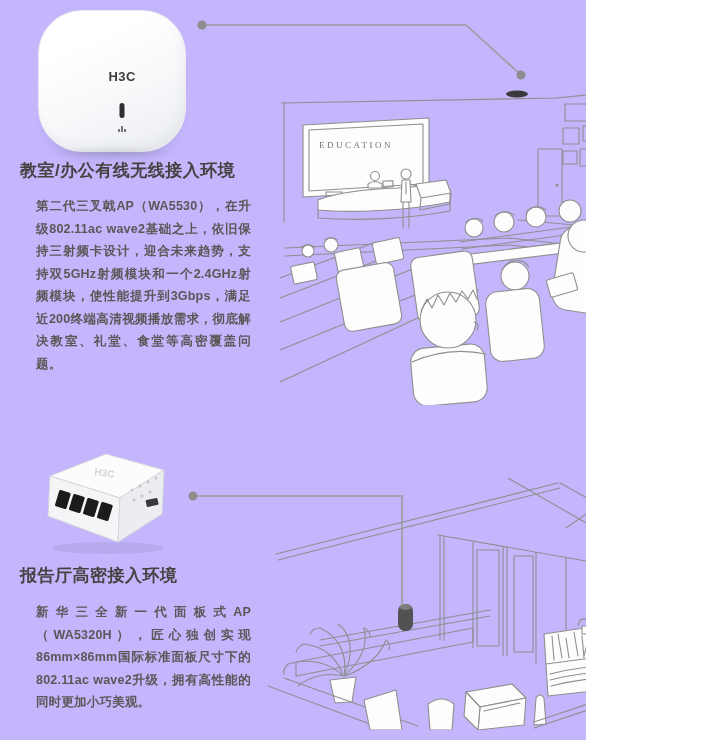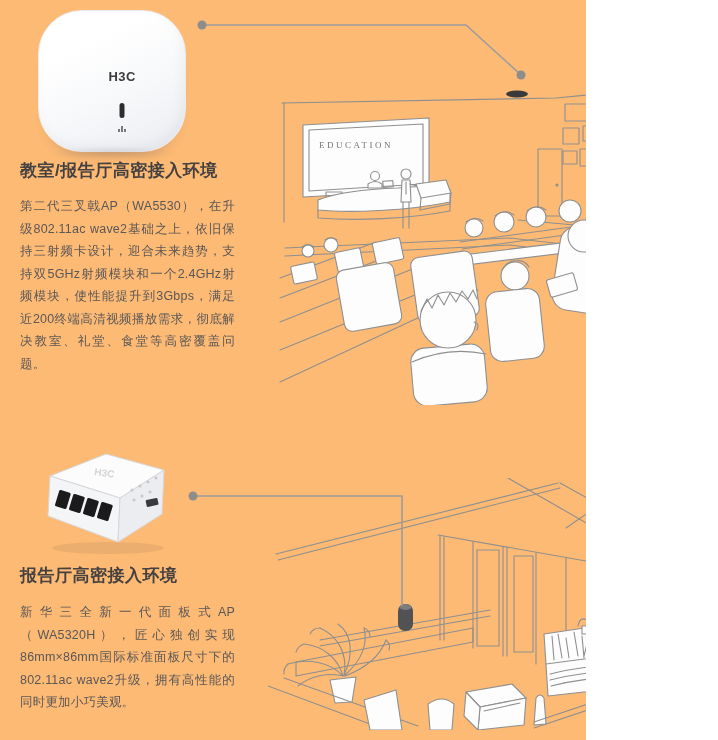--- a/index.html
+++ b/index.html
@@ -1,27 +1,28 @@
 <!DOCTYPE html>
 <html style="--heading: #454140; --body: #5a5757; --callout: #9c9c9c; --callout_dot: #8d8d8d; --sketch: #8f8f8f; --sketch_dark: #6b6b6b; --product_dark: #2e2e30;"><head>
 <meta charset="utf-8">
 <style>
   html,body{margin:0;padding:0;background:#fff;}
   #page{
-    position:relative;width:586px;height:740px;background:#fdba74;overflow:hidden;
+    position:relative;width:586px;height:740px;background:#c4b5fd;overflow:hidden;
     font-family:"Liberation Sans",sans-serif;
   }
   .heading{
     position:absolute;left:20px;font-size:17px;font-weight:bold;
     color:var(--heading,#454140);letter-spacing:0.5px;white-space:nowrap;
   }
   .para{
-    position:absolute;left:20px;width:215px;font-size:12.5px;line-height:22.5px;
+    position:absolute;left:36px;width:215px;font-size:12.5px;line-height:22.5px;
     color:var(--body,#5a5757);text-align:justify;text-justify:inter-ideograph;
     letter-spacing:0.2px;
+    font-weight:bold;
   }
   
   .product1{
     position:absolute;left:38px;top:10px;width:146px;height:140px;
     border-radius:44px;border:1px solid #ececee;
     background:linear-gradient(155deg,#ffffff 25%,#f7f8fa 60%,#eceef2 95%);
     box-shadow:0 12px 12px -9px rgba(60,60,70,0.18), inset -4px -6px 10px rgba(120,125,140,0.07);
   }
   .product1 .logo{
     position:absolute;left:57%;top:58px;transform:translateX(-50%);
@@ -53,21 +54,21 @@
     <div class="logo">H3C</div>
     <div class="led"></div>
     <div class="mark">
         <i style="height:3px"></i>
         <i style="height:6px"></i>
         <i style="height:3px"></i>
       </div>
   </div>
   <div class="product1-shadow"></div>
 
-  <div class="heading" style="top:159px">教室/报告厅高密接入环境</div>
+  <div class="heading" style="top:159px">教室/办公有线无线接入环境</div>
   <div class="para" style="top:195px">第二代三叉戟AP（WA5530），在升级802.11ac wave2基础之上，依旧保持三射频卡设计，迎合未来趋势，支持双5GHz射频模块和一个2.4GHz射频模块，使性能提升到3Gbps，满足近200终端高清视频播放需求，彻底解决教室、礼堂、食堂等高密覆盖问题。</div>
 
   <svg class="abs" style="left:278px;top:70px" width="440" height="335" viewBox="0 0 440 335">
     <g stroke="#8f8f8f" fill="none" stroke-width="1.1" stroke-linecap="round" stroke-linejoin="round">
 
       <g>
         <path d="M4,33 L278,28 L352,21"></path>
         <path d="M352,21 L440,4"></path>
         <path d="M6,33 L6,152"></path>
         <path d="M352,21 L352,160 M355,22 L355,160"></path>

